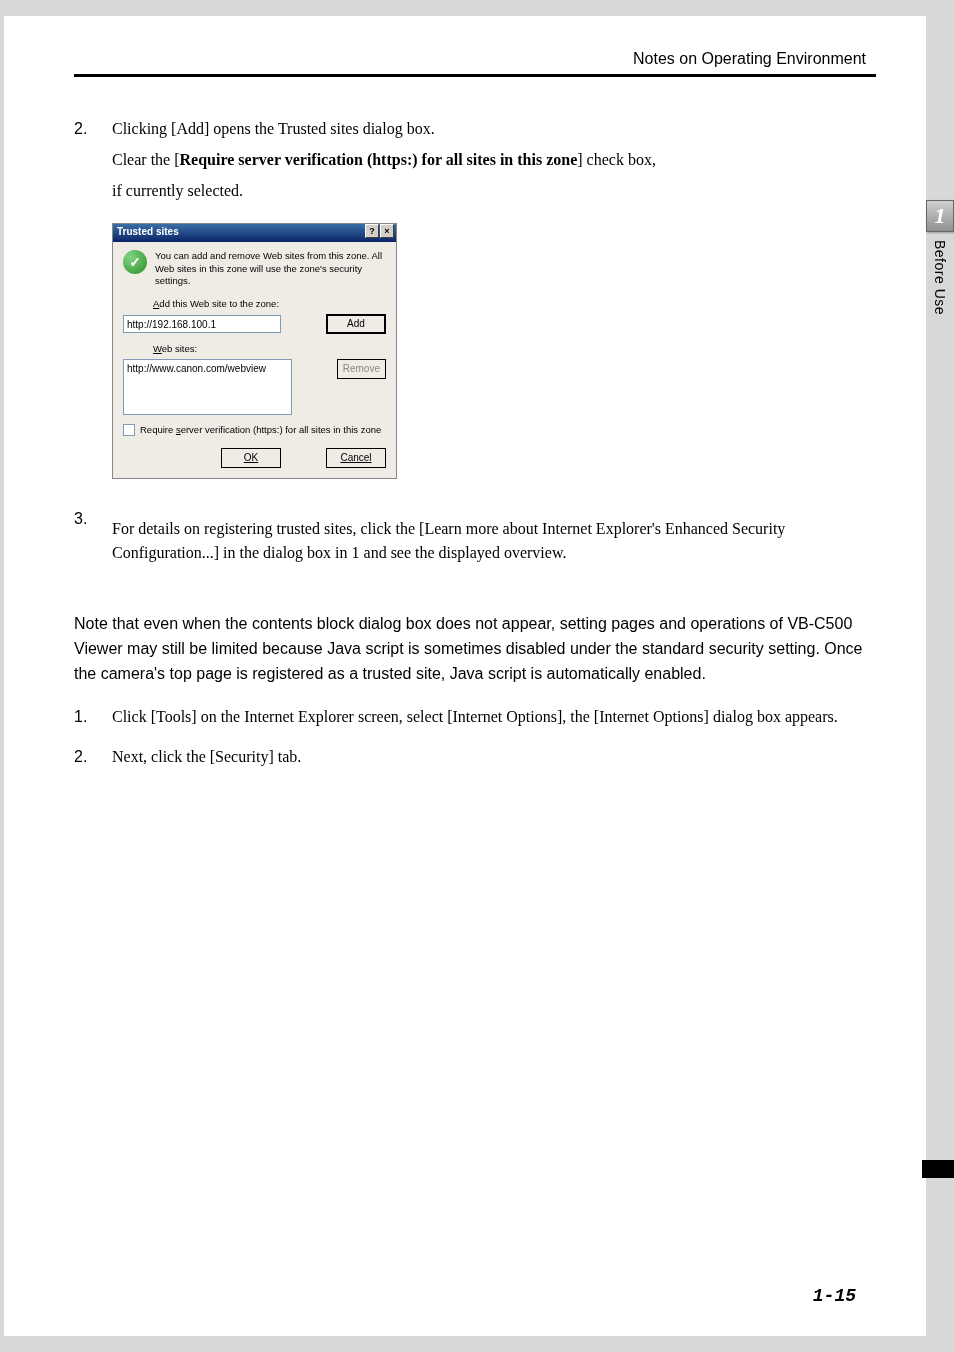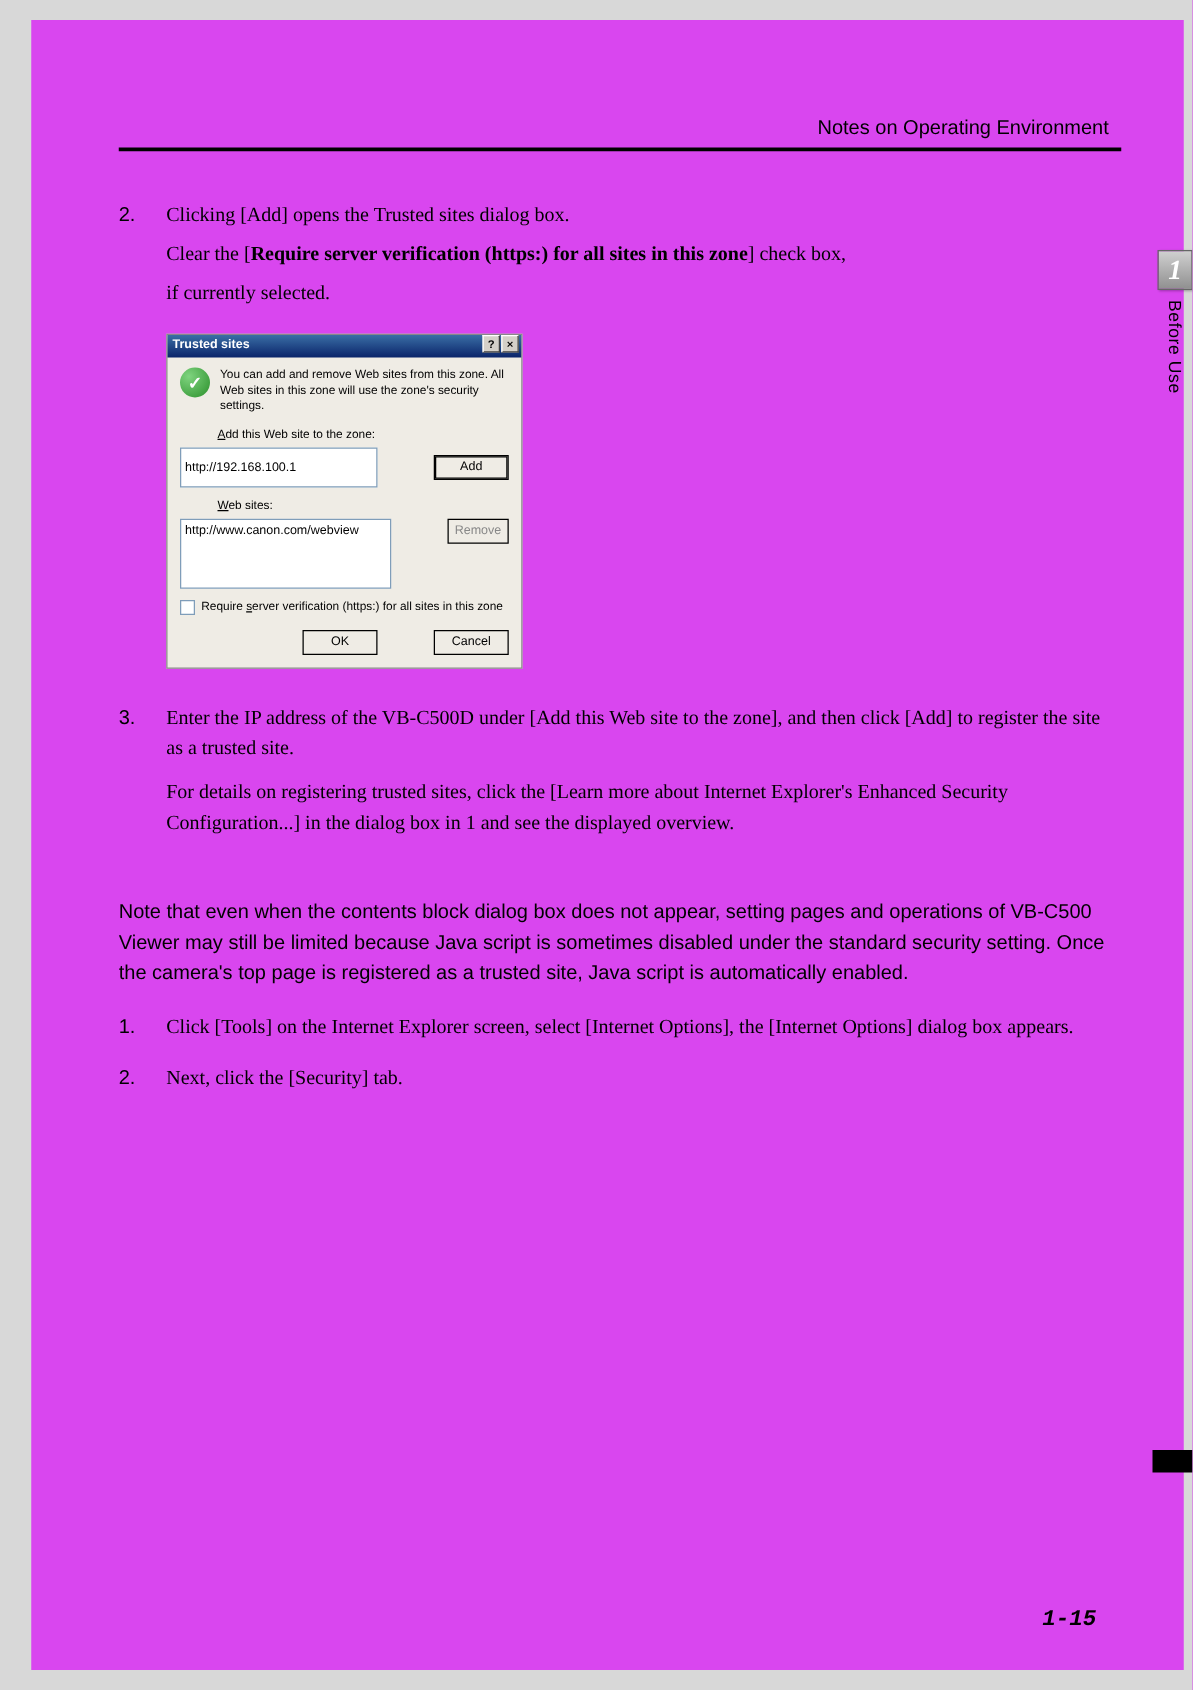--- a/index.html
+++ b/index.html
@@ -5,24 +5,24 @@
   * { box-sizing: border-box; margin: 0; padding: 0; }
   html, body { width: 954px; height: 1352px; }
   body {
     background: #d8d8d8;
     font-family: Arial, Helvetica, sans-serif;
     color: #000;
     position: relative;
   }
   .page {
     position: absolute;
-    left: 25px; top: 16px;
+    left: 4px; top: 16px;
     width: 922px; height: 1320px;
-    background: #d946ef;
-    padding: 78px 50px 40px 70px;
+    background: #ffffff;
+    padding: 34px 50px 40px 70px;
   }
   .header-area { padding-left: 0; }
   .header-title {
     text-align: right;
     font-size: 16px;
     padding-right: 10px;
     padding-bottom: 6px;
   }
   .header-rule {
     border: none;
@@ -71,21 +71,21 @@
     background: radial-gradient(circle at 30% 30%, #7fd47f, #2a8f2a);
     display:flex; align-items:center; justify-content:center;
     color:#fff; font-size:14px; font-weight:bold;
     margin-right:8px; flex-shrink:0;
   }
   .dlg-intro-text { font-size:9.5px; line-height:1.3; }
   .dlg-label { font-size:9.5px; margin-bottom:2px;margin-left:30px; }
   .dlg-label .ul { text-decoration: underline; }
   .dlg-row { display:flex; align-items:center; gap:6px; margin-bottom:8px; }
   .dlg-input {
-    flex:1; height:32px;
+    flex:1; height:18px;
     border:1px solid #7f9db9;
     background:#fff;
     font-size:10px;
     padding:0 3px;
   }
   .dlg-btn {
     width:60px; height:20px;
     border:1px solid #000;
     background:#efece5;
     font-size:10px;
@@ -99,21 +99,21 @@
     background:#fff;
     font-size:10px;
     padding:1px 3px;
     overflow:hidden;
   }
   .dlg-check-row { display:flex; align-items:center; gap:5px; margin:6px 0 10px 0; font-size:9.5px; }
   .dlg-check {
     width:12px; height:12px;
     border:1px solid #7f9db9; background:#fff;
   }
-  .dlg-footer { display:flex; justify-content:flex-end; gap:6px; }
+  .dlg-footer { display:flex; justify-content:flex-end; gap:6px;text-decoration:underline; }
 
   .para { margin: 18px 0; }
   .para p { margin-bottom: 4px; }
 
   
   .side-tab {
     position:absolute;
     right:0; top:200px;
     width:28px;
     display:flex; flex-direction:column; align-items:center;
@@ -204,21 +204,20 @@
         <div class="dlg-footer">
           <div class="dlg-btn">OK</div>
           <div class="dlg-btn">Cancel</div>
         </div>
       </div>
     </div>
 
     <div class="step">
       <div class="step-num">3.</div>
       <div class="step-body">
-        <p> Enter the IP address of the VB-C500D under [Add this Web site to the zone], and then click [Add] to register the site as a trusted site.</p>
         <p style="margin-top:10px;">For details on registering trusted sites, click the [Learn more about Internet Explorer's Enhanced Security Configuration...] in the dialog box in 1 and see the displayed overview.</p>
       </div>
     </div>
 
     <div class="para" style="margin-top:40px;">
       <p>Note that even when the contents block dialog box does not appear, setting pages and operations of VB-C500 Viewer may still be limited because Java script is sometimes disabled under the standard security setting. Once the camera's top page is registered as a trusted site, Java script is automatically enabled.</p>
     </div>
 
     <div class="step">
       <div class="step-num">1.</div>

